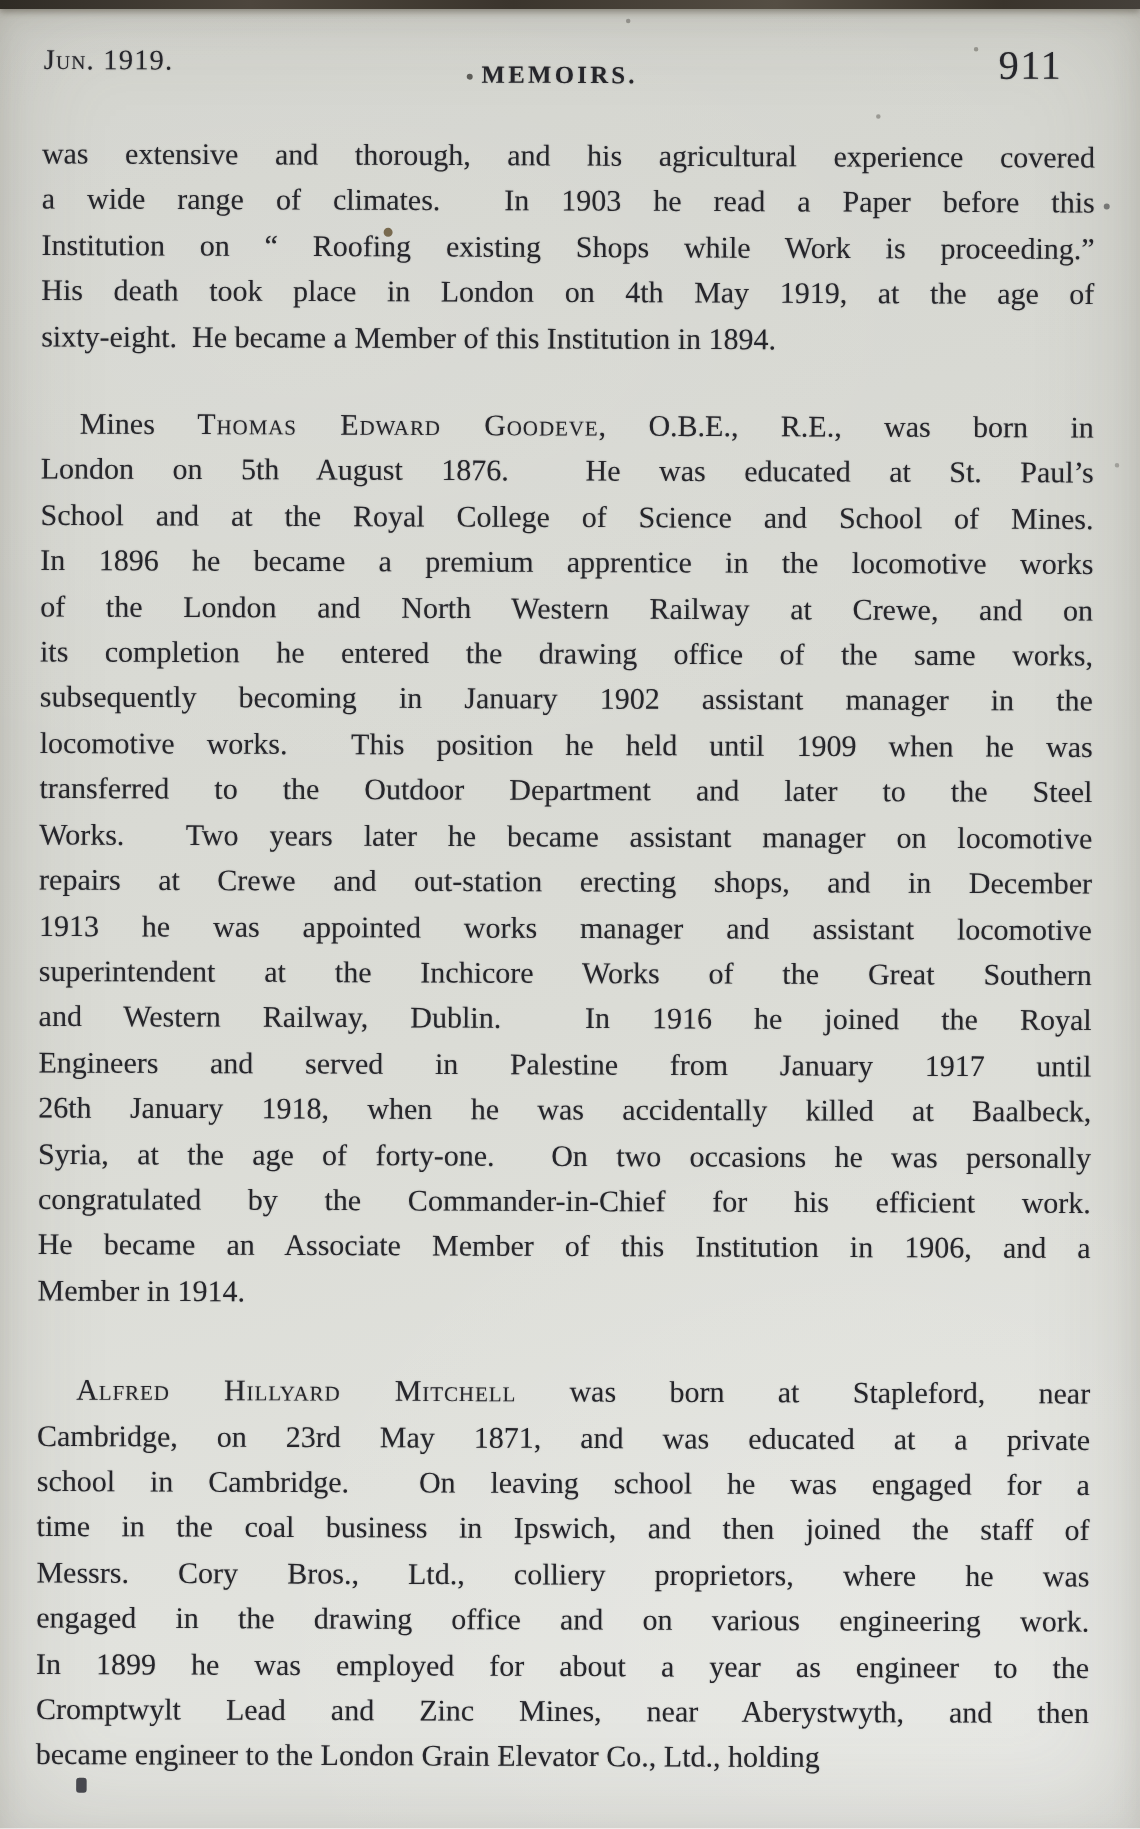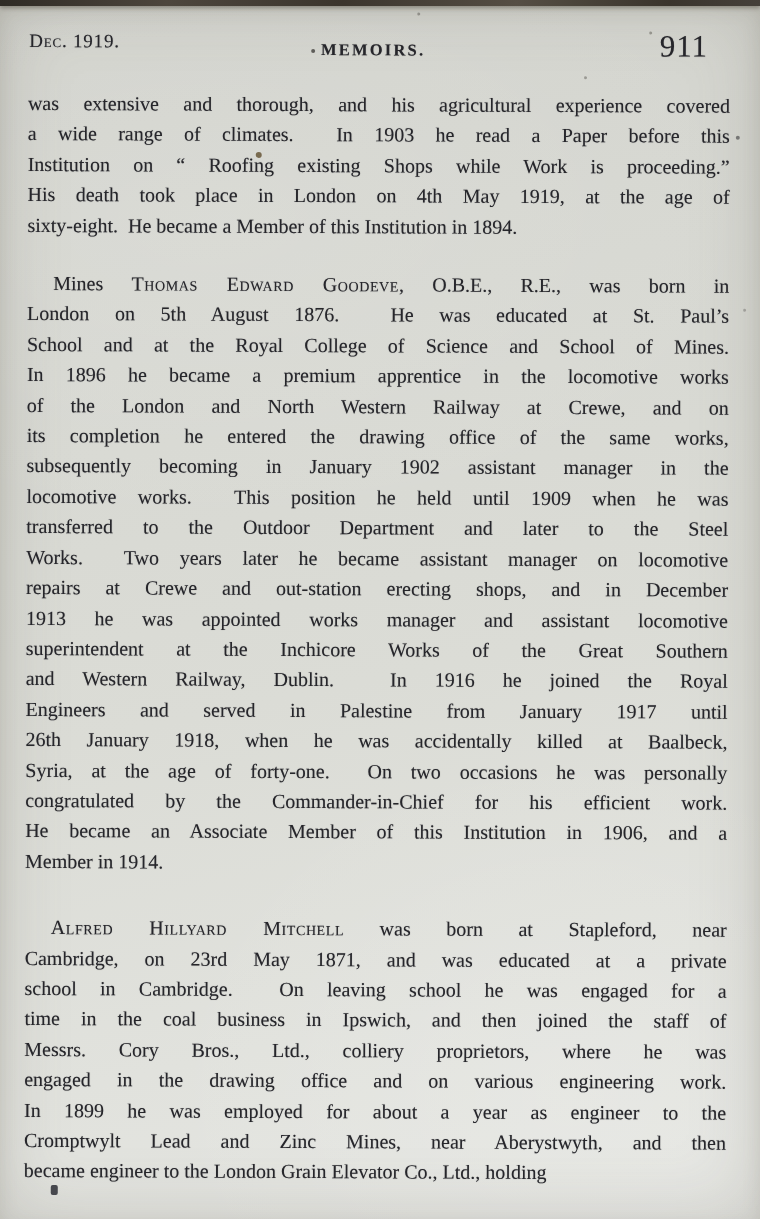--- a/index.html
+++ b/index.html
@@ -35,21 +35,21 @@
     font-variant: small-caps; font-size: 19px; letter-spacing: 0.8px;
     text-shadow: 0 0 1px rgba(40,40,46,0.45);
   }
   .head-title {
     position: absolute; left: 0; right: 14px; top: 39px; text-align: center;
     font-size: 16.5px; font-weight: 700; letter-spacing: 2.2px;
     text-shadow: 0 0 1px rgba(40,40,46,0.4);
   }
   .head-page {
     position: absolute; right: 52px; top: 26px;
-    font-size: 31px; letter-spacing: 1px;
+    font-size: 27px; letter-spacing: 1px;
     text-shadow: 0 0 1px rgba(40,40,46,0.4);
   }
   
   .text-block {
     position: absolute; left: 28px; top: 88px; width: 702px;
     font-size: 20px; line-height: 30.4px;
     text-shadow: 0 0 1px rgba(40,40,46,0.38);
   }
   .para { margin: 0; padding: 0; }
   .para + .para.gap-a { margin-top: 28px; }
@@ -75,21 +75,21 @@
 </style>
 </head>
 <body>
 
 <div class="page">
   <div class="scan-edge-top"></div>
 
   <div class="tilt">
 
     <div class="running-head">
-      <div class="head-date">Dec. 1919.</div>
+      <div class="head-date">Jun. 1919.</div>
       <div class="head-title">MEMOIRS.</div>
       <div class="head-page">911</div>
     </div>
 
     <div class="text-block">
 
       <div class="para">
         <div class="line">was extensive and thorough, and his agricultural experience covered</div>
         <div class="line">a wide range of climates.  In 1903 he read a Paper before this</div>
         <div class="line">Institution on “ Roofing existing Shops while Work is proceeding.”</div>

